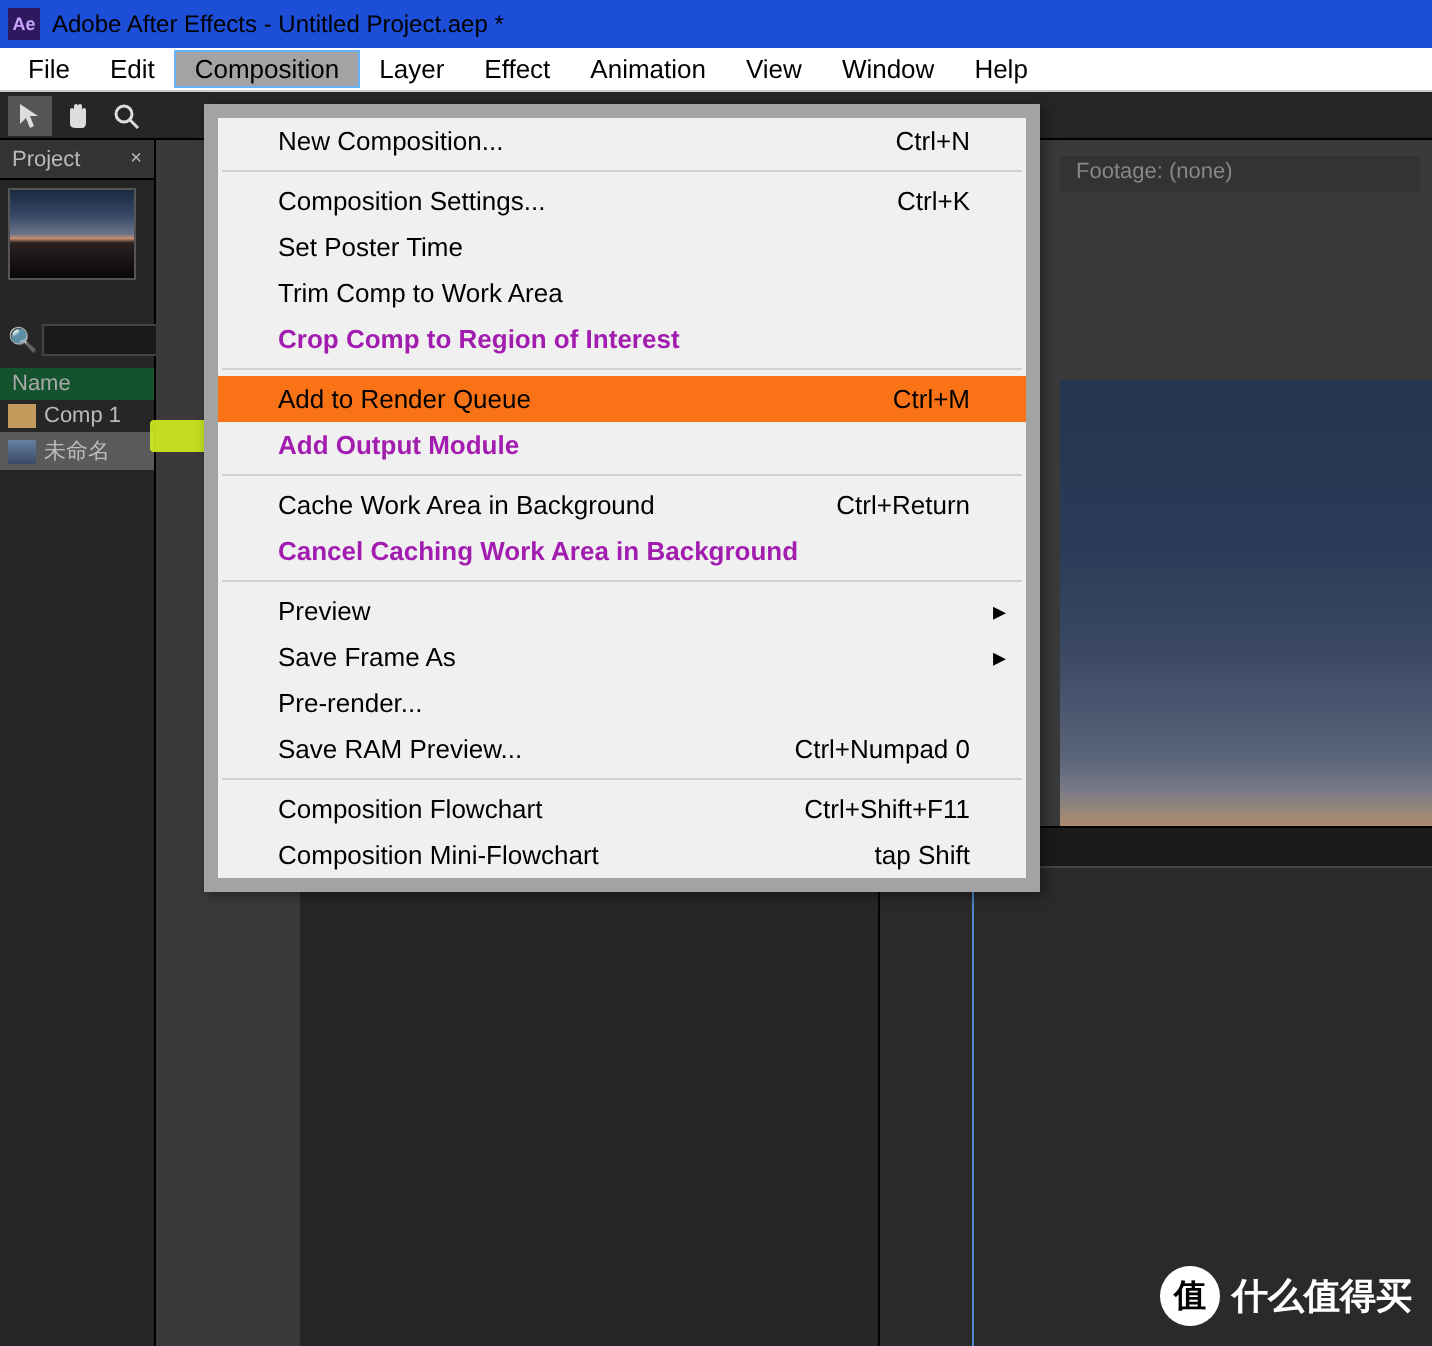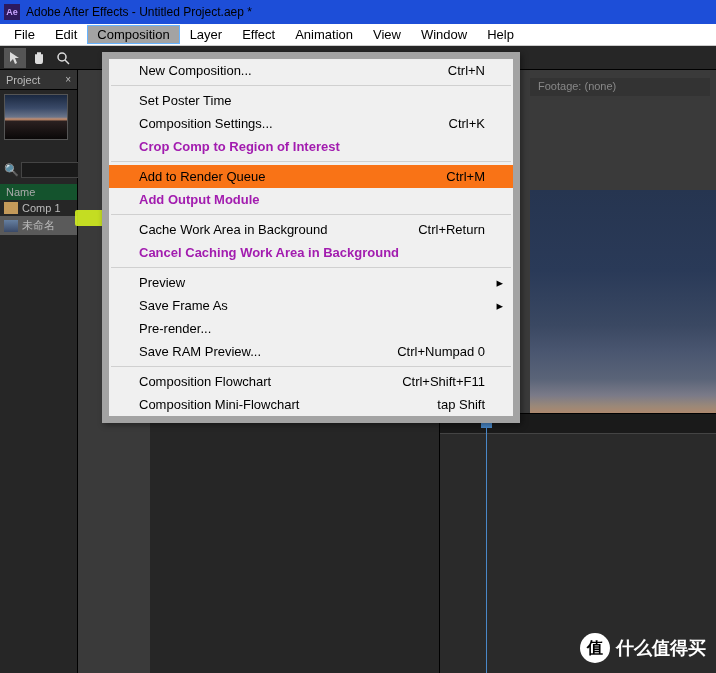--- a/index.html
+++ b/index.html
@@ -133,25 +133,28 @@
 
 <div class="highlight-marker"></div>
 
 <div class="dropdown" id="dropdown">
     <div class="di">
       <span>New Composition...</span>
       <span class="shortcut">Ctrl+N</span>
     </div>
     <div class="sep"></div>
     <div class="di">
-      <span>Set Poster Time</span>
-    </div>
-    <div class="di">
       <span>Composition Settings...</span>
       <span class="shortcut">Ctrl+K</span>
+    </div>
+    <div class="di">
+      <span>Set Poster Time</span>
+    </div>
+    <div class="di">
+      <span>Trim Comp to Work Area</span>
     </div>
     <div class="di disabled">
       <span>Crop Comp to Region of Interest</span>
     </div>
     <div class="sep"></div>
     <div class="di highlighted">
       <span>Add to Render Queue</span>
       <span class="shortcut">Ctrl+M</span>
     </div>
     <div class="di disabled">

